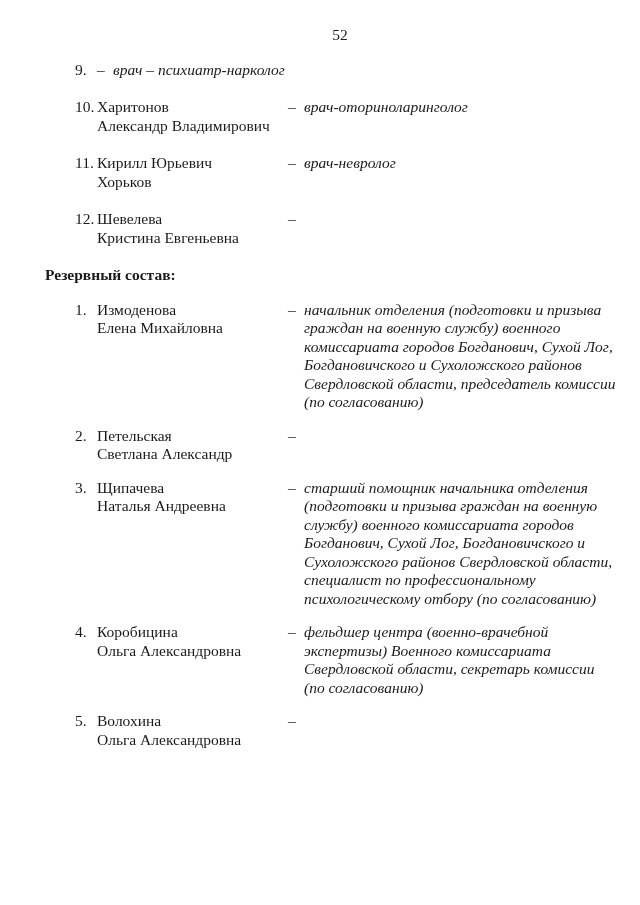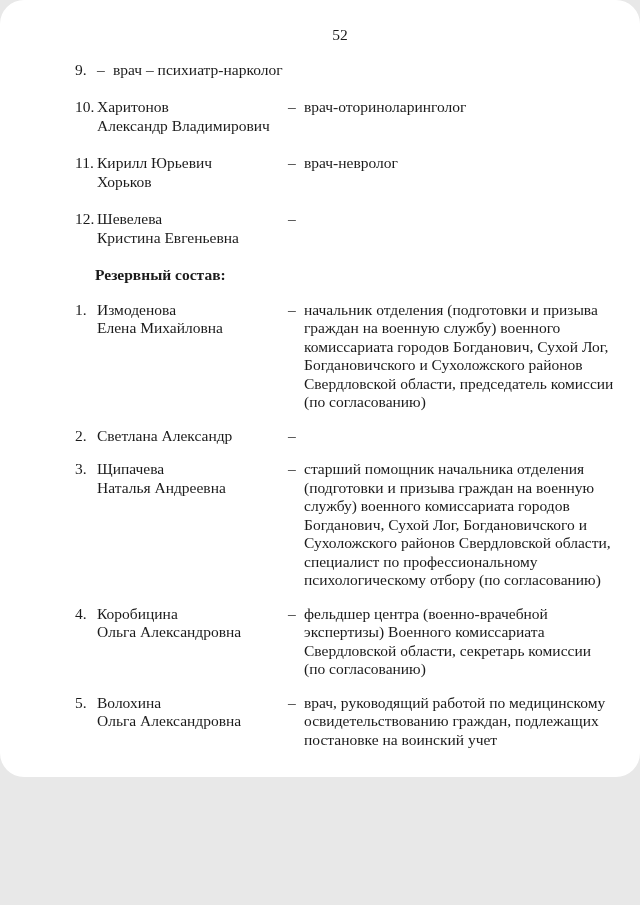--- a/index.html
+++ b/index.html
@@ -3,31 +3,30 @@
 <meta charset="utf-8">
 <style>
   html, body {
     margin: 0;
     padding: 0;
     background: #e8e8e8;
   }
   .page {
     position: relative;
     width: 640px;
-    height: 777px;
+    height: 905px;
     margin: 0 auto;
     background: #ffffff;
     color: #1b1b1b;
     font-family: "Liberation Serif", "DejaVu Serif", serif;
     font-size: 15.5px;
     line-height: 18.5px;
     box-sizing: border-box;
     padding-top: 26px;
     overflow: hidden;
-    border-radius: 24px;
   }
   .page-number {
     width: 600px;
     margin-left: 40px;
     text-align: center;
     margin-bottom: 16px;
   }
   .entries {
     padding-left: 75px;
   }
@@ -46,24 +45,25 @@
     flex: none;
   }
   .name-line { display: block; }
   .col-dash {
     width: 16px;
     flex: none;
   }
   .col-role {
     width: 312px;
     flex: none;
+    font-style: italic;
   }
   .section-heading {
     font-weight: bold;
-    padding-left: 95px;
+    padding-left: 45px;
     margin: 10px 0 16px 0;
   }
 </style>
 </head>
 <body>
 
 <div class="page">
 
   <div class="page-number">52</div>
 
@@ -116,20 +116,21 @@
         <span class="name-line">Измоденова</span>
         <span class="name-line">Елена Михайловна</span>
       </span>
       <span class="col-dash">–</span>
       <span class="col-role">начальник отделения (подготовки и призыва граждан на военную службу) военного комиссариата городов Богданович, Сухой Лог, Богдановичского и Сухоложского районов Свердловской области, председатель комиссии (по согласованию)</span>
     </div>
 
     <div class="entry reserve">
       <span class="col-num">2.</span>
       <span class="col-name">
+        <span class="name-line">Петельская</span>
         <span class="name-line">Светлана Александр</span>
       </span>
       <span class="col-dash">–</span>
     </div>
 
     <div class="entry reserve">
       <span class="col-num">3.</span>
       <span class="col-name">
         <span class="name-line">Щипачева</span>
         <span class="name-line">Наталья Андреевна</span>
@@ -148,18 +149,17 @@
       <span class="col-role">фельдшер центра (военно-врачебной экспертизы) Военного комиссариата Свердловской области, секретарь комиссии (по согласованию)</span>
     </div>
 
     <div class="entry reserve">
       <span class="col-num">5.</span>
       <span class="col-name">
         <span class="name-line">Волохина</span>
         <span class="name-line">Ольга Александровна</span>
       </span>
       <span class="col-dash">–</span>
-      <span class="col-role">врач, руководящий работой по медицинскому освидетельствованию граждан, подлежащих постановке на воинский учет</span>
     </div>
 
   </div>
 
 </div>
 
 </body></html>

